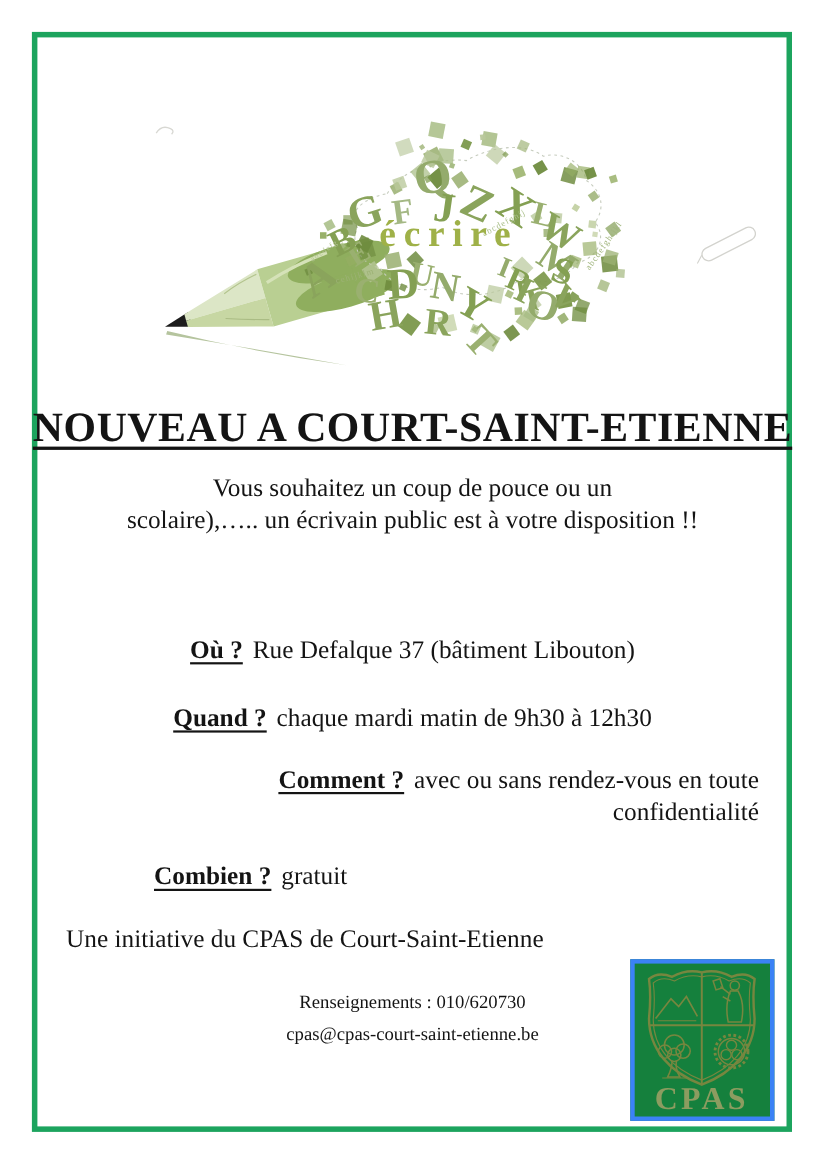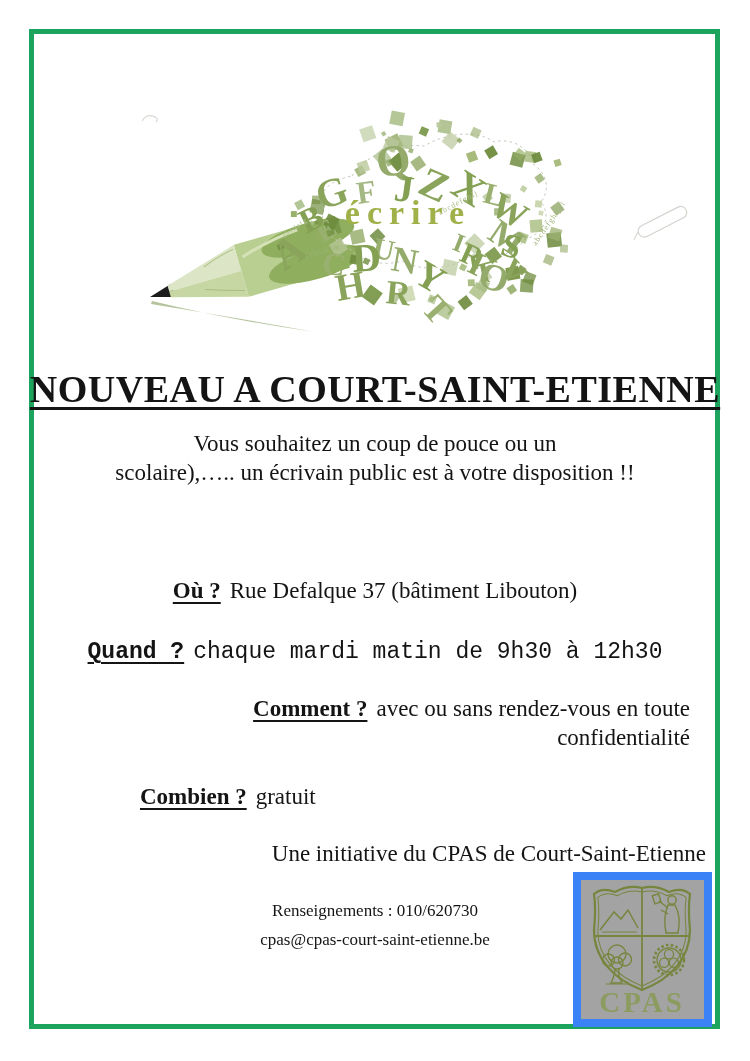--- a/index.html
+++ b/index.html
@@ -19,37 +19,37 @@
   }
   .intro{
     position:absolute;top:429px;left:60px;right:60px;text-align:center;
     font-size:23px;line-height:29px;
   }
   .qline{
     position:absolute;left:60px;right:60px;text-align:center;
     font-size:23px;line-height:29px;
   }
   .qline.ou{top:576px;}
-  .qline.quand{top:638px;font-family:Liberation Mono, monospace;}
+  .qline.quand{top:638px;}
   .qline.comment{top:694px;text-align:right;}
   .qline.combien{top:782px;text-align:left;padding-left:80px;}
   .qlabel{
     font-weight:bold;margin-right:9px;
     text-decoration:underline;text-decoration-thickness:2px;text-underline-offset:4px;
   }
   .initiative{
-    position:absolute;top:841px;left:60px;right:44px;text-align:right;font-size:23px;
+    position:absolute;top:841px;left:60px;right:60px;text-align:left;font-size:23px;
   }
   .contact{
     position:absolute;top:896px;left:60px;right:60px;text-align:center;
     font-size:17px;line-height:29px;
   }
   .logo-box{
     position:absolute;left:573px;top:872px;width:123px;height:139px;
-    border:8px solid #3b82f6;background:#a3a3a3;
+    border:4px solid #3b82f6;background:#15803d;
   }
   .logo-box svg{display:block;}
 </style>
 </head>
 <body>
 
 <div class="frame"></div>
 
 <svg class="illustration" viewBox="100 95 600 260" xmlns="http://www.w3.org/2000/svg">
 

